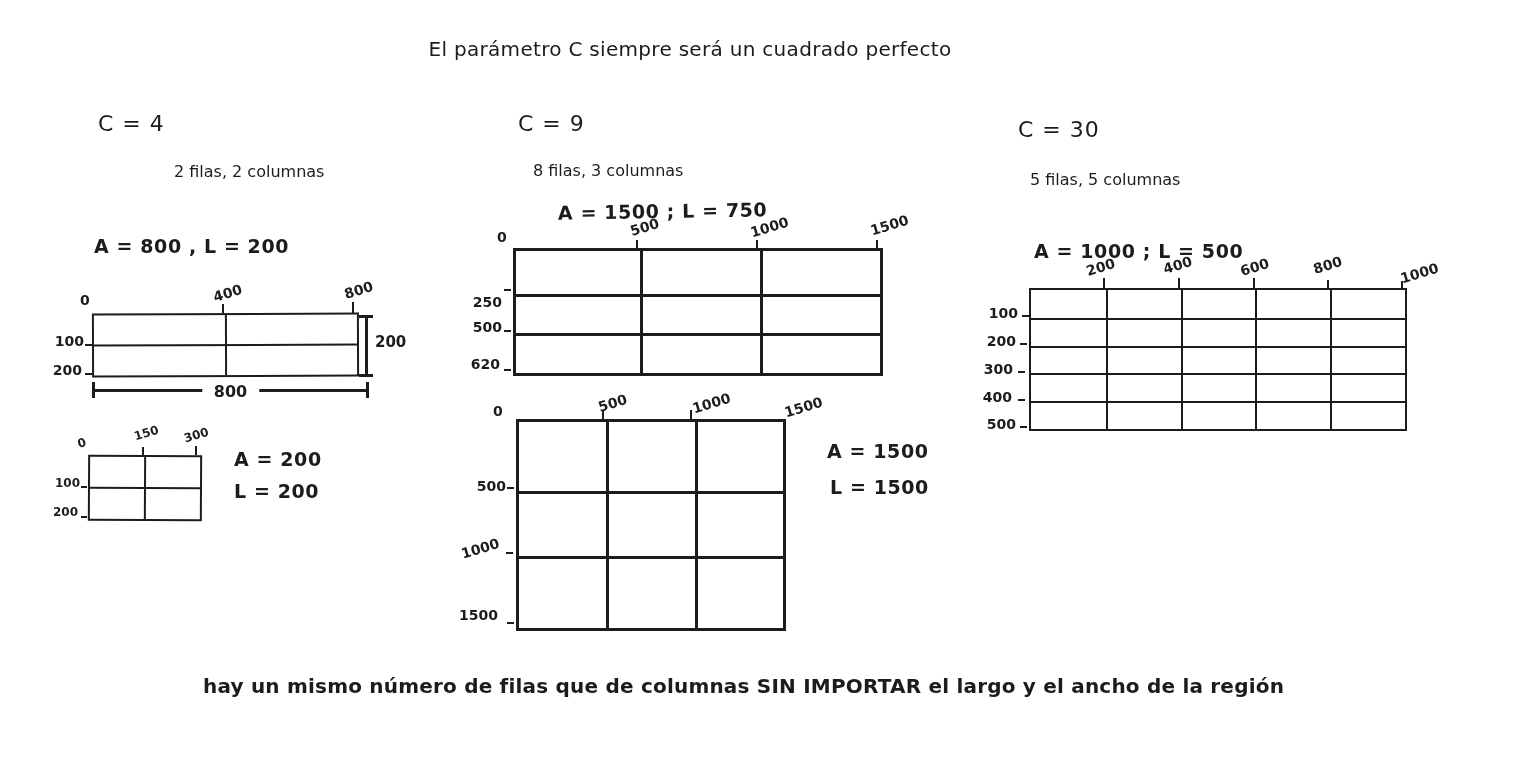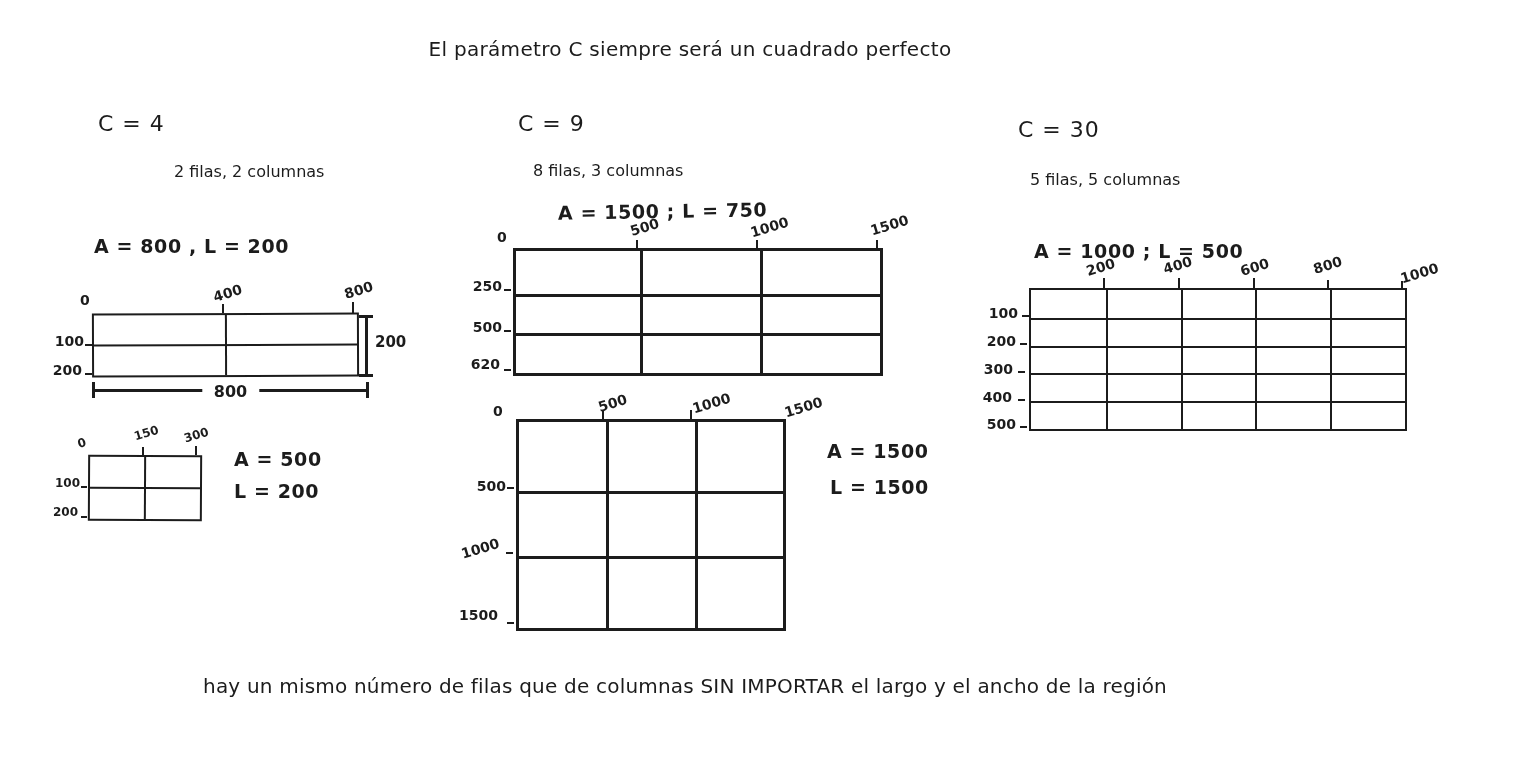--- a/index.html
+++ b/index.html
@@ -86,38 +86,38 @@
   </div>
   <div class="abs tick sm rot" style="left:78px;top:437px;">0</div>
   <div class="abs tick sm rot" style="left:134px;top:427px;">150</div>
   <div class="abs tick sm rot" style="left:184px;top:429px;">300</div>
   <div class="abs tick sm ytick" style="left:48px;top:477px;width:32px;">100</div>
   <div class="abs tick sm ytick" style="left:46px;top:506px;width:32px;">200</div>
   <div class="mark-v" style="left:142px;top:447px;height:8px;"></div>
   <div class="mark-v" style="left:195px;top:446px;height:9px;"></div>
   <div class="mark-h" style="left:81px;top:486px;width:6px;"></div>
   <div class="mark-h" style="left:81px;top:516px;width:6px;"></div>
-  <div class="abs params" style="left:234px;top:449px;">A = 500</div>
+  <div class="abs params" style="left:234px;top:449px;">A = 200</div>
   <div class="abs params" style="left:234px;top:481px;">L = 200</div>
 
   <div class="abs h" style="left:518px;top:111px;">C = 9</div>
   <div class="abs sub" style="left:533px;top:162px;">8 filas, 3 columnas</div>
   <div class="abs params" style="left:558px;top:201px;transform:rotate(-1deg);">A = 1500 ;   L = 750</div>
 
   <div class="gridbox bold" style="left:513px;top:248px;width:364px;height:122px;">
     <div class="vl" style="left:34%;"></div>
     <div class="vl" style="left:67%;"></div>
     <div class="hl" style="top:35%;"></div>
     <div class="hl" style="top:67%;"></div>
   </div>
   <div class="abs tick" style="left:497px;top:229px;">0</div>
   <div class="abs tick rot" style="left:630px;top:219px;">500</div>
   <div class="abs tick rot" style="left:750px;top:219px;">1000</div>
   <div class="abs tick rot" style="left:870px;top:217px;">1500</div>
-  <div class="abs tick ytick" style="left:458px;top:278px;width:44px;">250</div>
+  <div class="abs tick ytick" style="left:458px;top:294px;width:44px;">250</div>
   <div class="abs tick ytick" style="left:458px;top:319px;width:44px;">500</div>
   <div class="abs tick ytick" style="left:456px;top:356px;width:44px;">620</div>
   <div class="mark-v" style="left:636px;top:240px;height:8px;"></div>
   <div class="mark-v" style="left:756px;top:240px;height:8px;"></div>
   <div class="mark-v" style="left:876px;top:240px;height:8px;"></div>
   <div class="mark-h" style="left:504px;top:289px;width:7px;"></div>
   <div class="mark-h" style="left:504px;top:330px;width:7px;"></div>
   <div class="mark-h" style="left:504px;top:369px;width:7px;"></div>
 
   <div class="gridbox bold" style="left:516px;top:419px;width:264px;height:206px;">
@@ -169,15 +169,15 @@
   <div class="mark-v" style="left:1178px;top:278px;height:10px;"></div>
   <div class="mark-v" style="left:1253px;top:278px;height:10px;"></div>
   <div class="mark-v" style="left:1327px;top:280px;height:8px;"></div>
   <div class="mark-v" style="left:1401px;top:281px;height:7px;"></div>
   <div class="mark-h" style="left:1022px;top:315px;width:7px;"></div>
   <div class="mark-h" style="left:1020px;top:343px;width:7px;"></div>
   <div class="mark-h" style="left:1018px;top:371px;width:7px;"></div>
   <div class="mark-h" style="left:1018px;top:399px;width:7px;"></div>
   <div class="mark-h" style="left:1020px;top:426px;width:7px;"></div>
 
-  <div class="abs footer" style="left:203px;top:675px;">hay un mismo número de filas que de columnas SIN IMPORTAR el largo y el ancho de la región</div>
+  <div class="abs footer" style="left:203px;top:675px;font-weight:bold;">hay un mismo número de filas que de columnas SIN IMPORTAR el largo y el ancho de la región</div>
 
 </div>
 
 </body></html>

